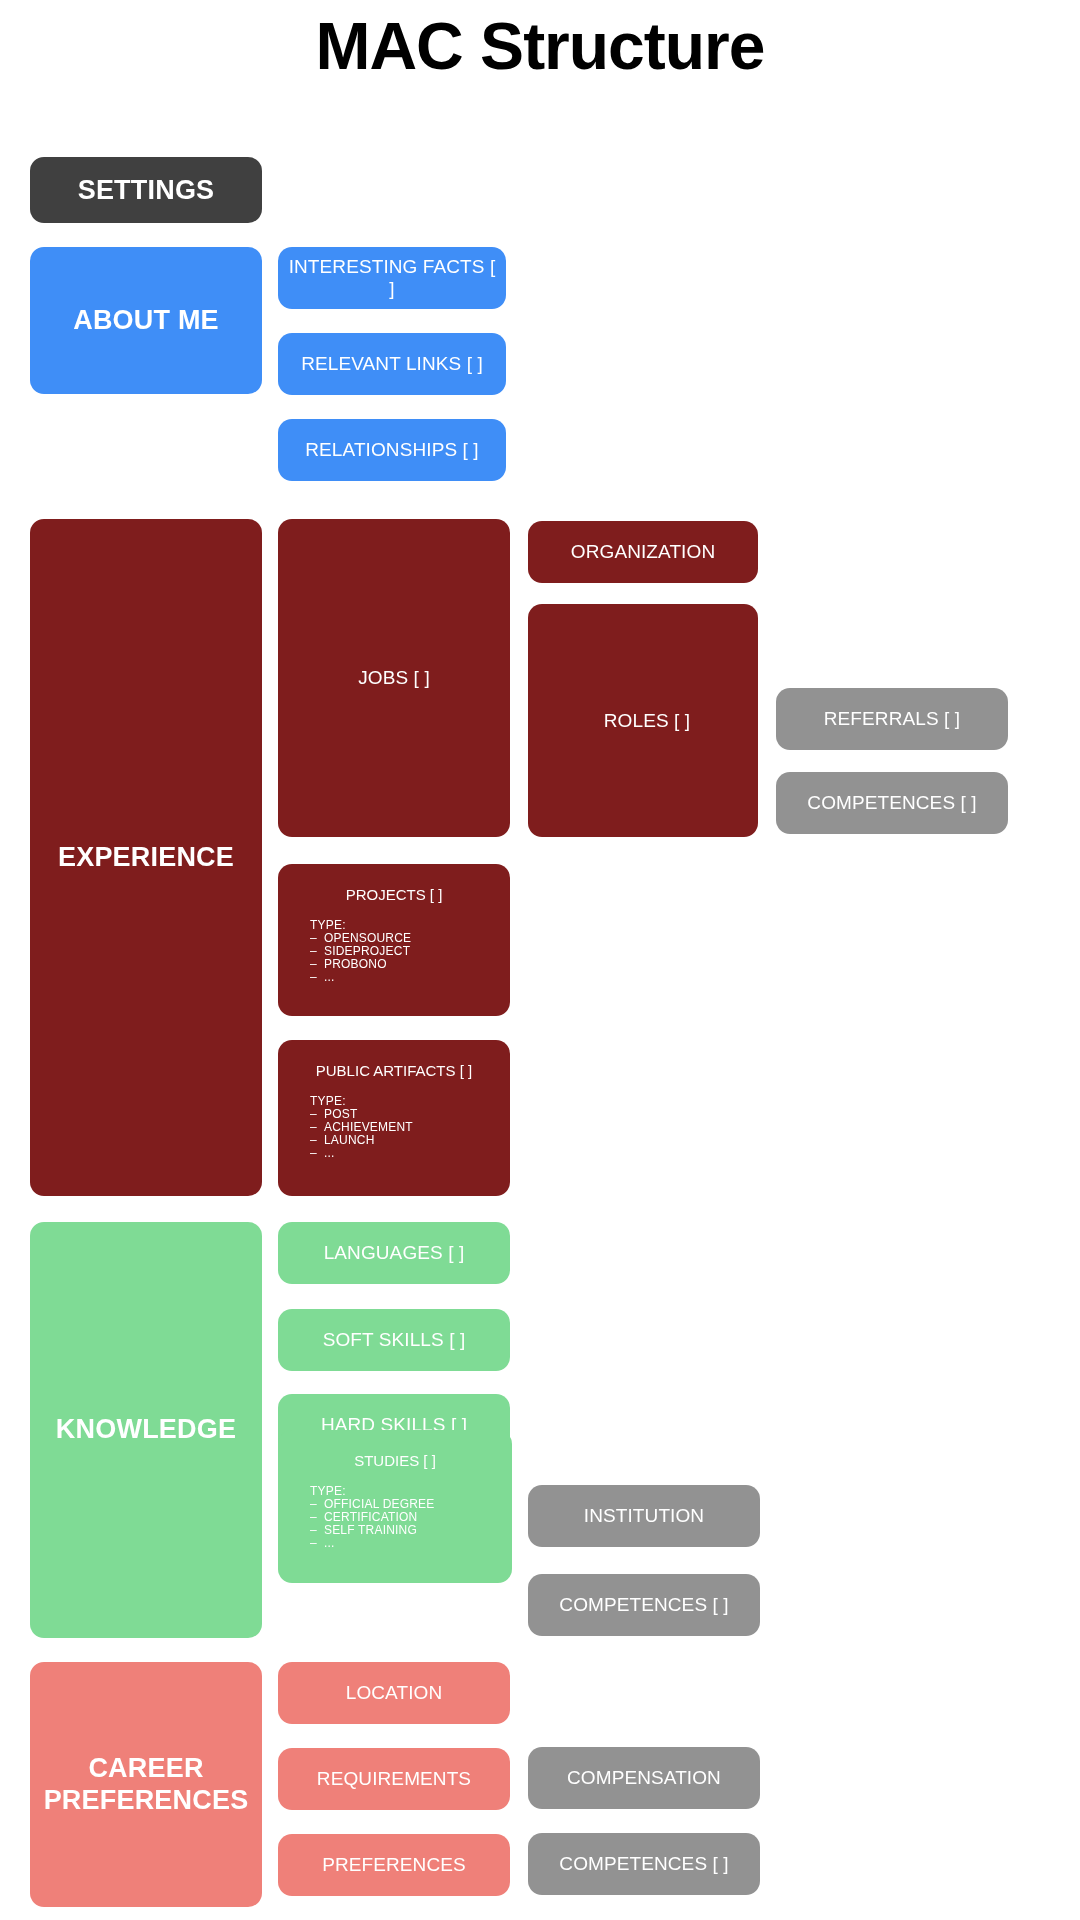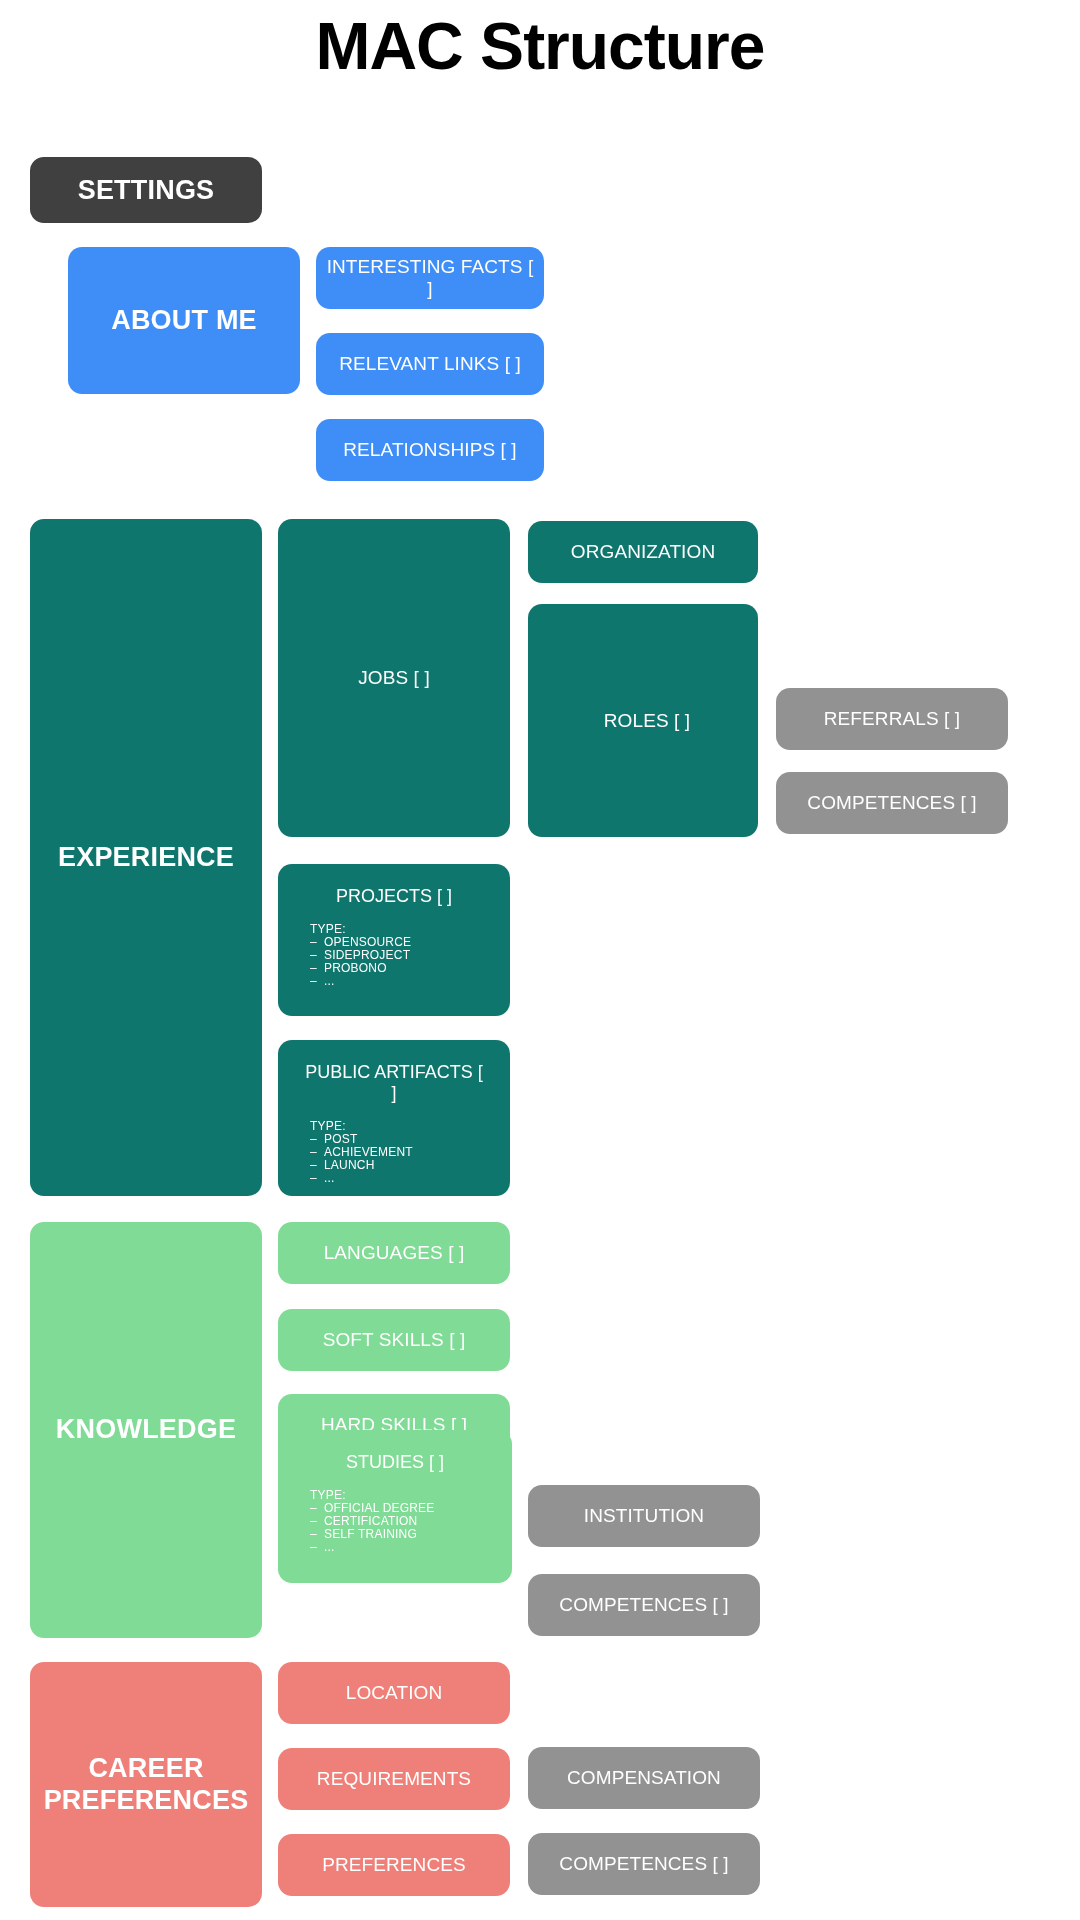--- a/index.html
+++ b/index.html
@@ -50,22 +50,22 @@
   }
   .card .card-label {
     display: block;
     width: 100%;
     padding: 0 6px;
     box-sizing: border-box;
   }
 
   
   .c-purple { background: #404040; margin-top: 12px; }
-  .c-blue   { background: #3f8ef7; margin-left: 38px; }
-  .c-orange { background: #0f766e; }
+  .c-blue   { background: #3f8ef7; }
+  .c-orange { background: #7f1d1d; }
   .c-green  { background: #7fdb95; }
   .c-red    { background: #ef8079; }
   .c-gray   { background: #929292; }
 
   
   .t-section {                     
     font-size: 27px;
     font-weight: 700;
     letter-spacing: 0.2px;
     line-height: 1.15;
@@ -80,21 +80,21 @@
     font-weight: 400;
     letter-spacing: 0.1px;
   }
 
   
   .card.with-list {
     display: block;
     padding: 22px 0 0 0;
   }
   .card.with-list .card-label {
-    font-size: 18px;
+    font-size: 15px;
     text-align: center;
     padding: 0 26px;
   }
   .type-block {
     margin-top: 16px;
     padding-left: 32px;
     text-align: left;
     font-size: 12px;
     line-height: 13px;
     letter-spacing: 0.2px;

